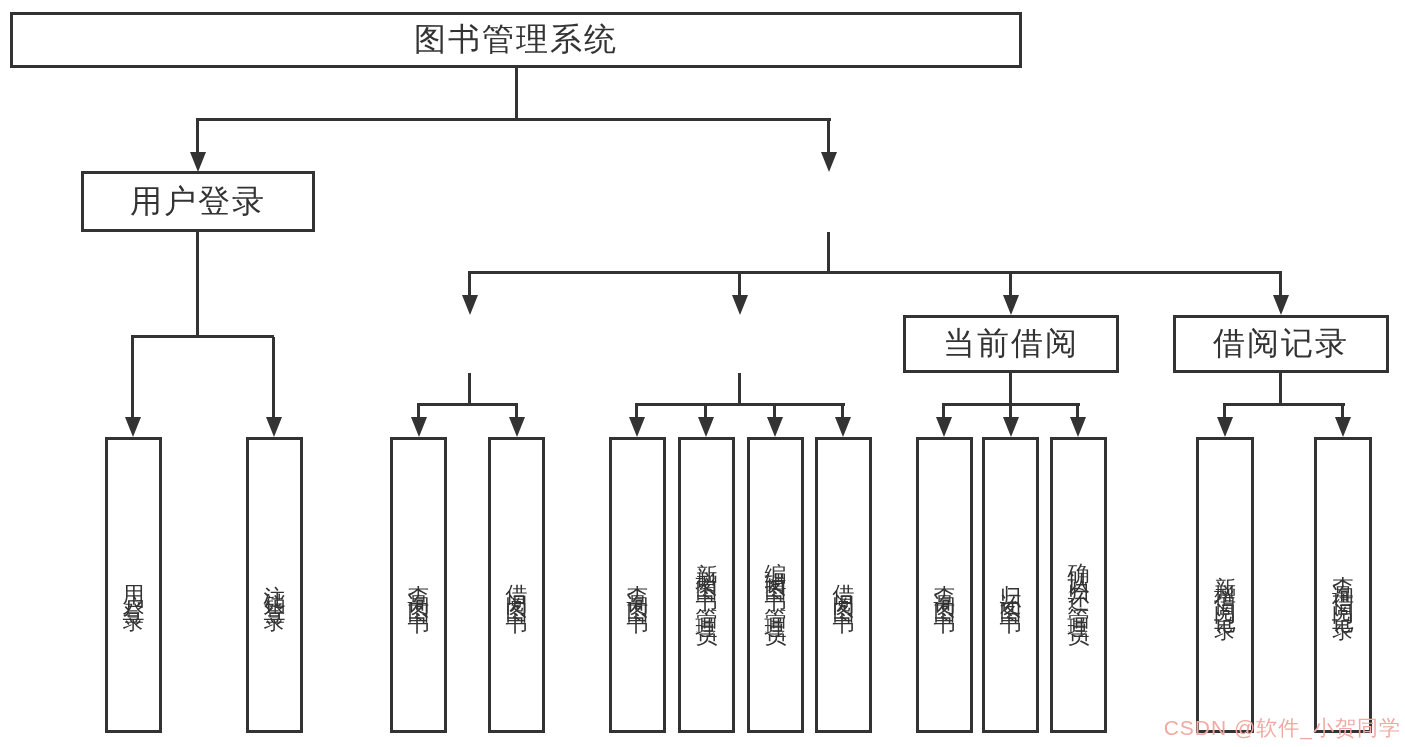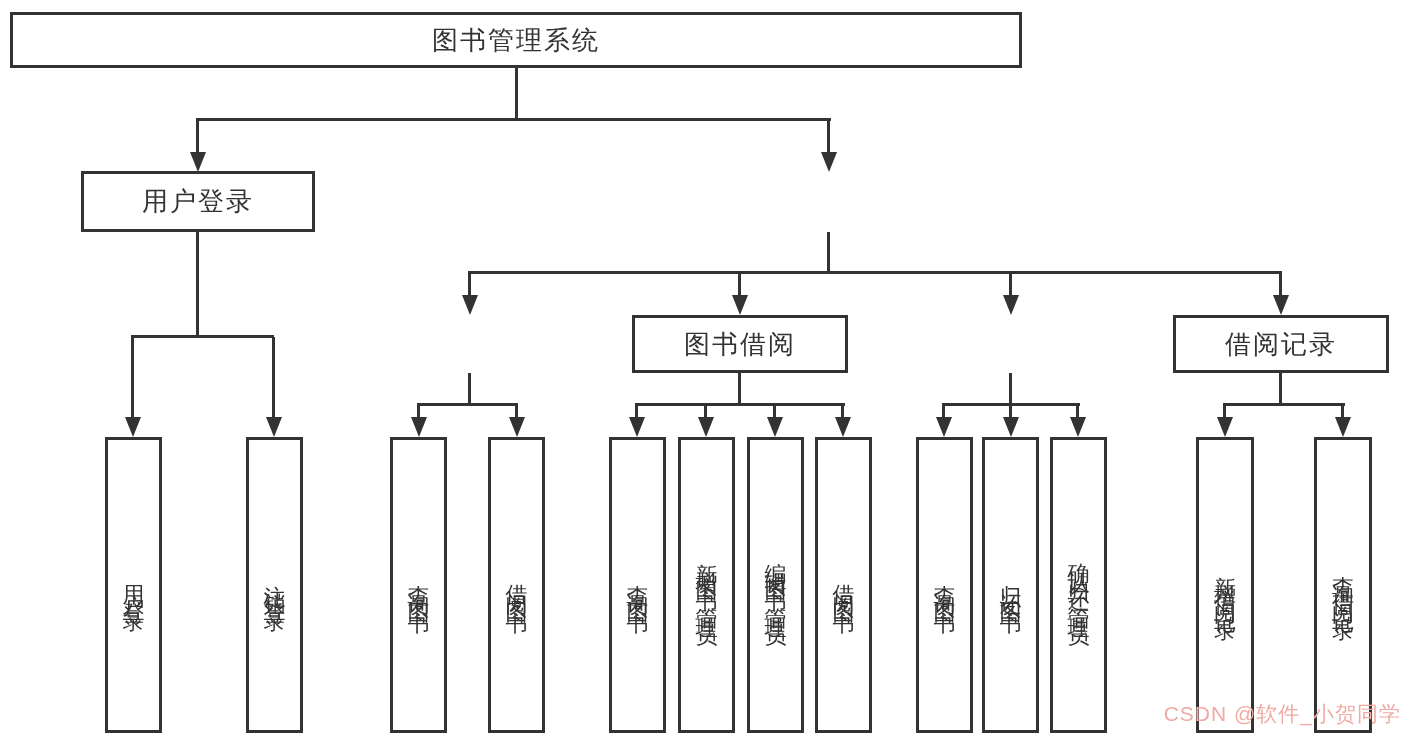--- a/index.html
+++ b/index.html
@@ -14,21 +14,21 @@
   .box{
     position:absolute;
     border:3px solid #333333;
     background:#ffffff;
     display:flex;
     align-items:center;
     justify-content:center;
     box-sizing:border-box;
   }
   .box.h span{
-    font-size:26px;
+    font-size:32px;
     letter-spacing:2px;
     white-space:nowrap;
   }
   .box.v span{
     writing-mode:vertical-rl;
     text-orientation:mixed;
     font-size:22px;
     letter-spacing:9px;
     line-height:1;
   }
@@ -36,21 +36,21 @@
   .hline{position:absolute;height:3px;background:#333333;}
   .arrow{
     position:absolute;
     width:0;height:0;
     border-left:8px solid transparent;
     border-right:8px solid transparent;
     border-top:20px solid #333333;
   }
   .wm{
     position:absolute;
-    right:4px;bottom:19px;
+    right:4px;bottom:5px;
     font-size:21px;
     color:#f0aaa2;
     letter-spacing:1px;
     z-index:5;
     white-space:nowrap;
     text-align:right;
   }
 </style>
 </head>
 <body>
@@ -83,22 +83,22 @@
   <div class="hline" style="left:468px;top:271px;width:814px"></div>
   <div class="vline" style="left:468px;top:273px;height:24px"></div>
   <div class="vline" style="left:738px;top:273px;height:24px"></div>
   <div class="vline" style="left:1009px;top:273px;height:24px"></div>
   <div class="vline" style="left:1279px;top:273px;height:24px"></div>
   <div class="arrow" style="left:462px;top:295px"></div>
   <div class="arrow" style="left:732px;top:295px"></div>
   <div class="arrow" style="left:1003px;top:295px"></div>
   <div class="arrow" style="left:1273px;top:295px"></div>
 
-  <div class="box h" style="left:632px;top:315px;width:216px;height:58px">
-    <span>图书借阅</span>
+  <div class="box h" style="left:903px;top:315px;width:216px;height:58px">
+    <span>当前借阅</span>
   </div>
   <div class="box h" style="left:1173px;top:315px;width:216px;height:58px">
     <span>借阅记录</span>
   </div>
 
   <div class="vline" style="left:468px;top:373px;height:33px"></div>
   <div class="hline" style="left:417px;top:403px;width:101px"></div>
   <div class="vline" style="left:417px;top:405px;height:14px"></div>
   <div class="vline" style="left:515px;top:405px;height:14px"></div>
   <div class="arrow" style="left:411px;top:417px"></div>

